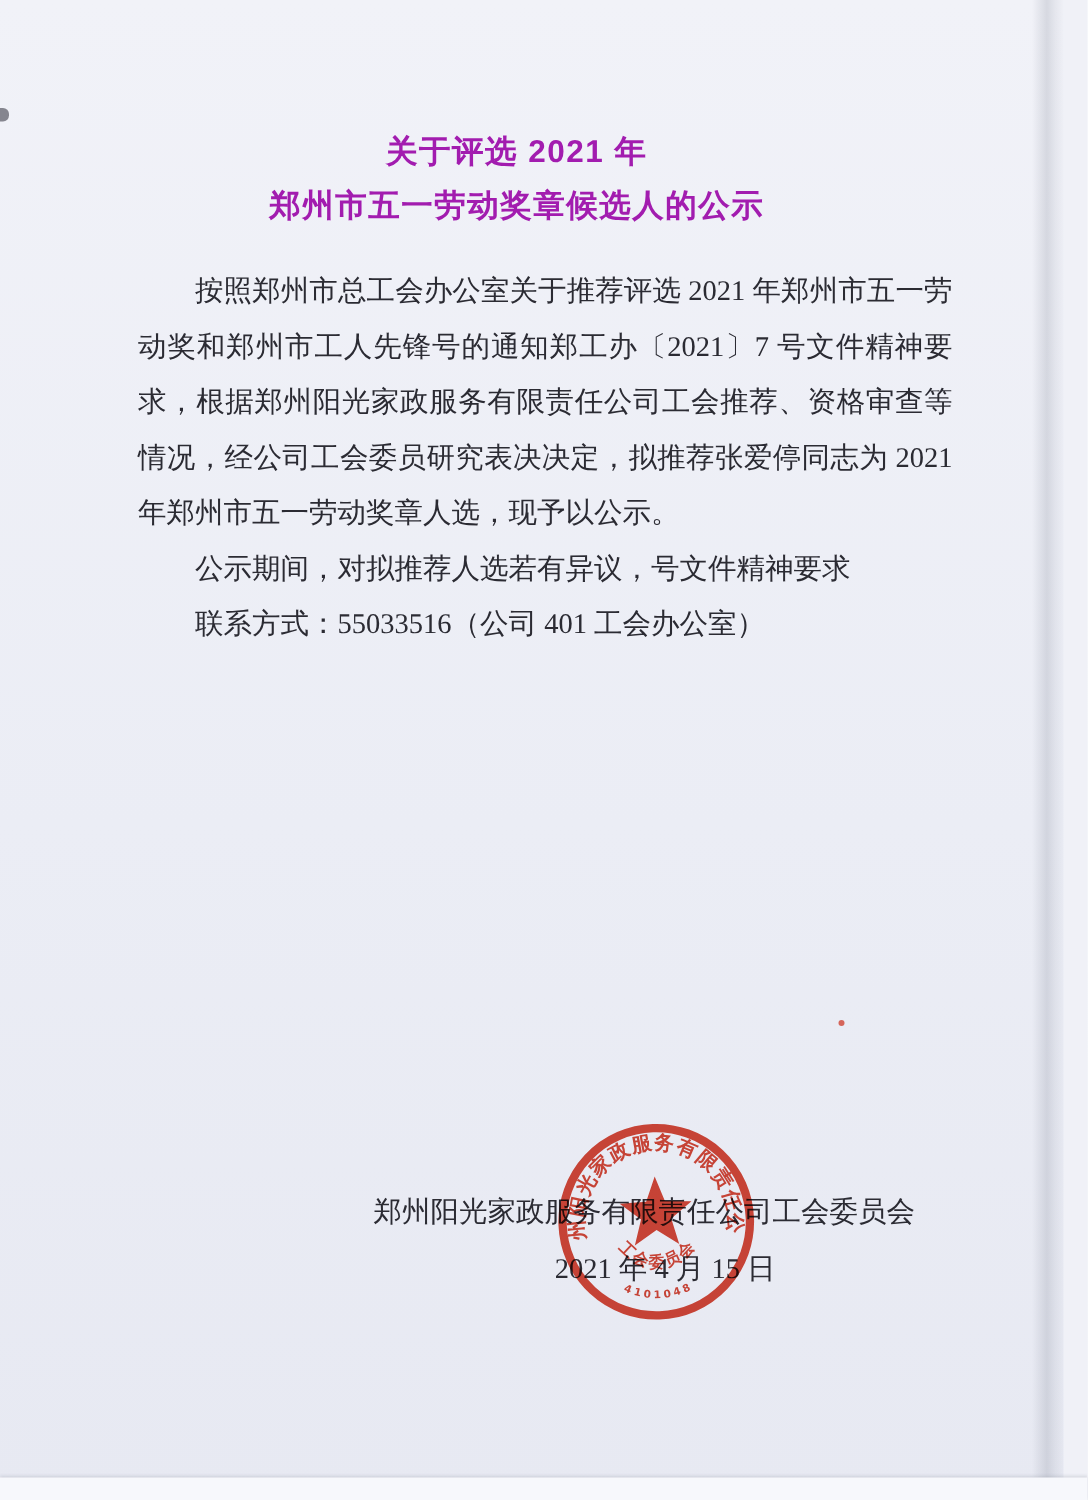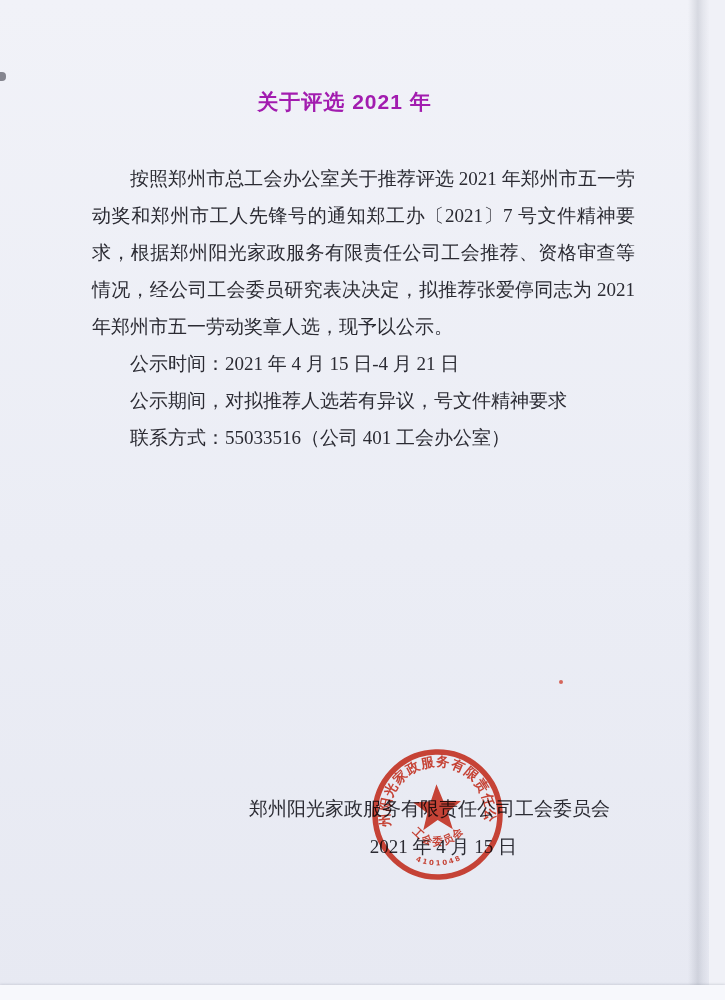--- a/index.html
+++ b/index.html
@@ -38,21 +38,21 @@
 
   
   .titles {
     position: absolute; left: 92px; top: 84px; width: 505px;
     text-align: center;
     font-family: "Liberation Sans", "DejaVu Sans", sans-serif;
     font-weight: 700; font-size: 21px; line-height: 36px;
     color: #a21caf; letter-spacing: 1px;
   }
   .body-block {
-    position: absolute; left: 92px; top: 160px; width: 543px;
+    position: absolute; left: 92px; top: 176px; width: 543px;
     font-size: 19px; line-height: 37px;
   }
   .body-block p {
     margin: 0; text-indent: 2em;
     text-align: justify; text-justify: inter-character;
   }
   .body-block p.notice { text-align: left; }
   .signature-line {
     position: absolute; left: 92px; top: 790px; width: 543px;
     font-size: 19px; line-height: 37px;
@@ -79,25 +79,25 @@
 <div class="page">
 
   <div class="scan-band-right"></div>
   <div class="scan-strip-rightedge"></div>
   <div class="scan-strip-bottom"></div>
   <div class="scan-speck-left"></div>
   <div class="red-speck"></div>
 
   <div class="titles">
     <div>关于评选 2021 年</div>
+    <div>郑州市五一劳动奖章候选人的公示</div>
   </div>
 
   <div class="body-block">
     <p>按照郑州市总工会办公室关于推荐评选 2021 年郑州市五一劳动奖和郑州市工人先锋号的通知郑工办〔2021〕7 号文件精神要求，根据郑州阳光家政服务有限责任公司工会推荐、资格审查等情况，经公司工会委员研究表决决定，拟推荐张爱停同志为 2021 年郑州市五一劳动奖章人选，现予以公示。</p>
-    <p class="notice">公示时间：2021 年 4 月 15 日-4 月 21 日</p>
     <p class="notice">公示期间，对拟推荐人选若有异议，号文件精神要求</p>
     <p class="notice">联系方式：55033516（公司 401 工会办公室）</p>
   </div>
 
   <div class="signature-line">郑州阳光家政服务有限责任公司工会委员会</div>
   <div class="date-line">2021 年 4 月 15 日</div>
 
   <svg class="stamp" viewBox="0 0 136 136" xmlns="http://www.w3.org/2000/svg">
     <defs>
       <path id="arcTop" d="M 22.9 84.4 A 48 48 0 1 1 113.1 84.4" fill="none"></path>

